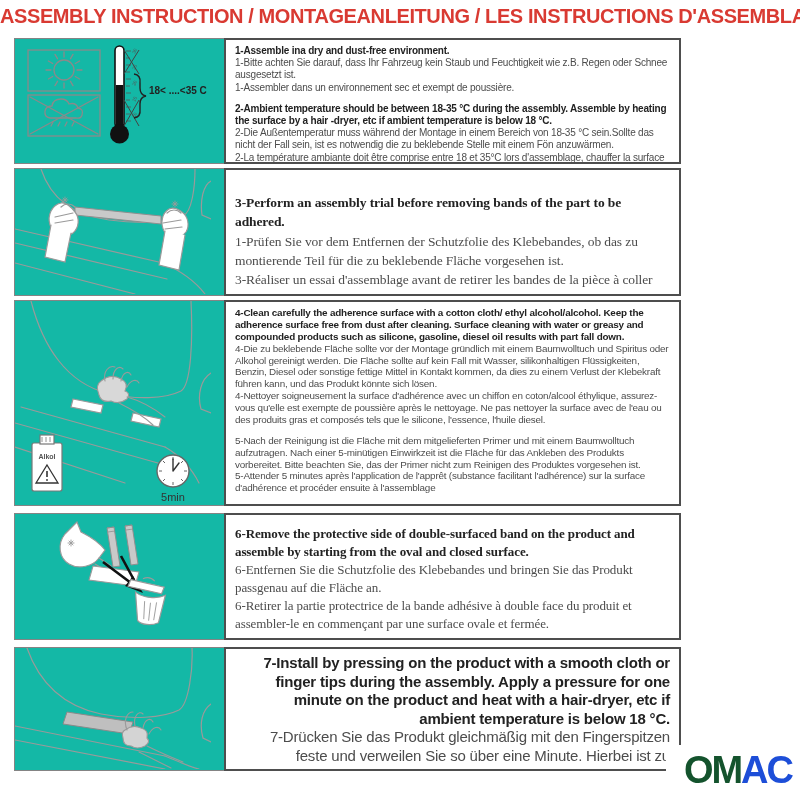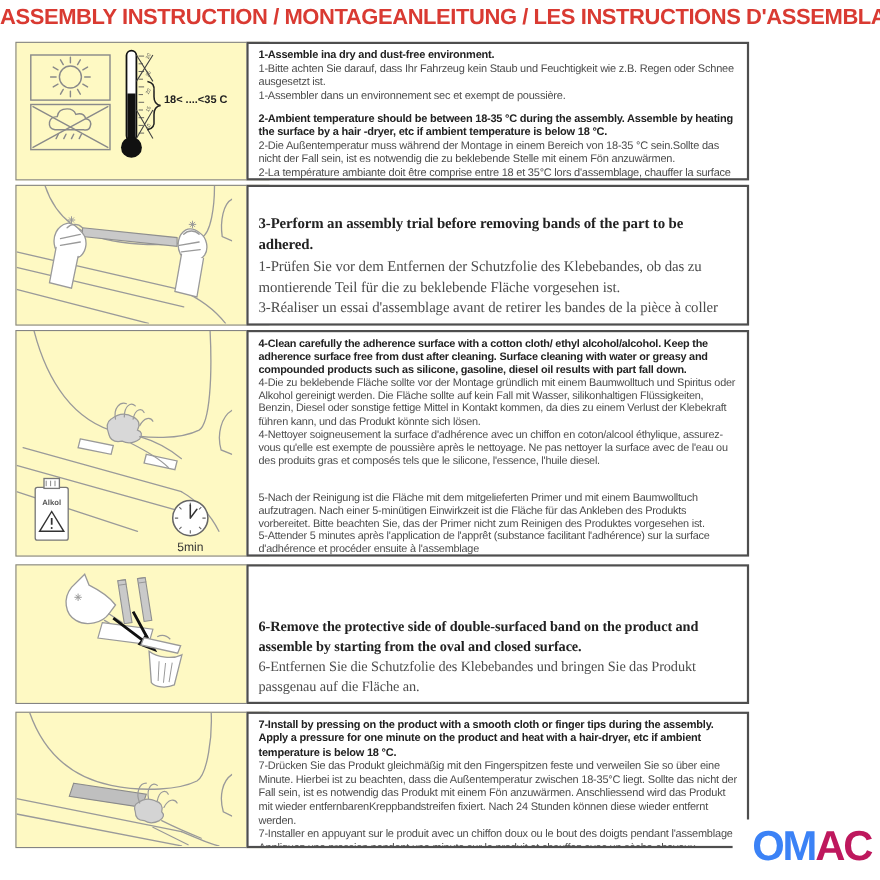--- a/index.html
+++ b/index.html
@@ -9,49 +9,49 @@
 
   .title {
     position:absolute; top:5px; left:0; width:100%;
     text-align:center; font-size:20px; font-weight:700;
     letter-spacing:-0.4px; color:#d93a32; white-space:nowrap;
   }
 
   .row { position:absolute; left:0; width:800px; }
   .illus {
     position:absolute; left:14px; top:0; bottom:0; width:231px;
-    border:1.5px solid #848484; background:#fef9c3; overflow:hidden;
+    border:1.5px solid #848484; background:#14b8a6; overflow:hidden;
   }
   .textbox {
     position:absolute; left:224px; top:0; bottom:0; width:457px;
     border:2px solid #4e4e4e; background:#fff;
     padding:5px 9px; display:flex; flex-direction:column; overflow:hidden;
   }
   .textbox.center { justify-content:flex-end;font-family:Liberation Serif, serif; }
   .sect { margin-bottom:9px; }
   .sect:last-child { margin-bottom:0; }
   .en { font-weight:700; color:#222222; }
   .ln { color:#4c4c4c; }
 
   .row1 .textbox { font-size:10px;  line-height:1.22; letter-spacing:-0.2px; }
   .row2 .textbox { font-size:13.5px; line-height:1.42; letter-spacing:-0.1px; }
-  .row3 .textbox { font-size:9.9px; line-height:1.2;  letter-spacing:-0.2px;gap:12px; }
+  .row3 .textbox { font-size:9.9px; line-height:1.2;  letter-spacing:-0.2px; }
   .row4 .textbox { font-size:13px;  line-height:1.38; letter-spacing:-0.1px; }
-  .row5 .textbox { font-size:10px; line-height:1.24; letter-spacing:-0.2px; }
+  .row5 .textbox { font-size:15px; line-height:1.24; letter-spacing:-0.2px;text-align:right; }
 
   svg { display:block; }
 
   .logo {
     position:absolute; top:745px; right:6px; z-index:5;
     background:#fff; padding:6px 2px 8px 18px;
     font-weight:800; font-size:38px; line-height:1; letter-spacing:-2px;
     font-family:"Liberation Sans", sans-serif;
   }
-  .logo .om { color:#3b82f6; }
-  .logo .ac { color:#be185d;margin-top:19px; }
+  .logo .om { color:#14532d; }
+  .logo .ac { color:#1d4ed8;margin-top:19px; }
 </style>
 </head>
 <body>
 
 <div class="page">
 
   <div class="title">ASSEMBLY INSTRUCTION / MONTAGEANLEITUNG / LES INSTRUCTIONS D'ASSEMBLAGE</div>
 
   <div class="row row1" style="top:38px;height:126px;">
     <div class="illus">
@@ -214,20 +214,21 @@
           <path d="M8,0 q 6,-4 12,1" fill="none"></path>
           <path d="M2,14 C 10,19 24,19 32,14 L 28,42 C 21,46 11,46 7,42 Z"></path>
           <path d="M12,22 l1,18 M18,23 l0,18 M24,22 l-1,18" fill="none" stroke-width="0.9"></path>
         </g>
       </svg>
     </div>
     <div class="textbox center">
       <div class="sect">
         <div class="en">6-Remove the protective side of double-surfaced band on the product and assemble by starting from the oval and closed surface.</div>
         <div class="ln">6-Entfernen Sie die Schutzfolie des Klebebandes und bringen Sie das Produkt passgenau auf die Fläche an.</div>
+        <div class="ln">6-Retirer la partie protectrice de la bande adhésive à double face du produit et assembler-le en commençant par une surface ovale et fermée.</div>
       </div>
     </div>
   </div>
 
   <div class="row row5" style="top:647px;height:124px;">
     <div class="illus">
       <svg width="196" height="121" viewBox="0 0 196 121">
         <g fill="none" stroke="#9a9a9a" stroke-width="1.2" stroke-linecap="round">
           <path d="M12,0 C 24,34 48,58 86,66 C 116,72 148,70 164,62 C 174,56 178,20 177,0"></path>
           <path d="M196,56 C 187,62 184,76 188,90 L 196,94"></path>

